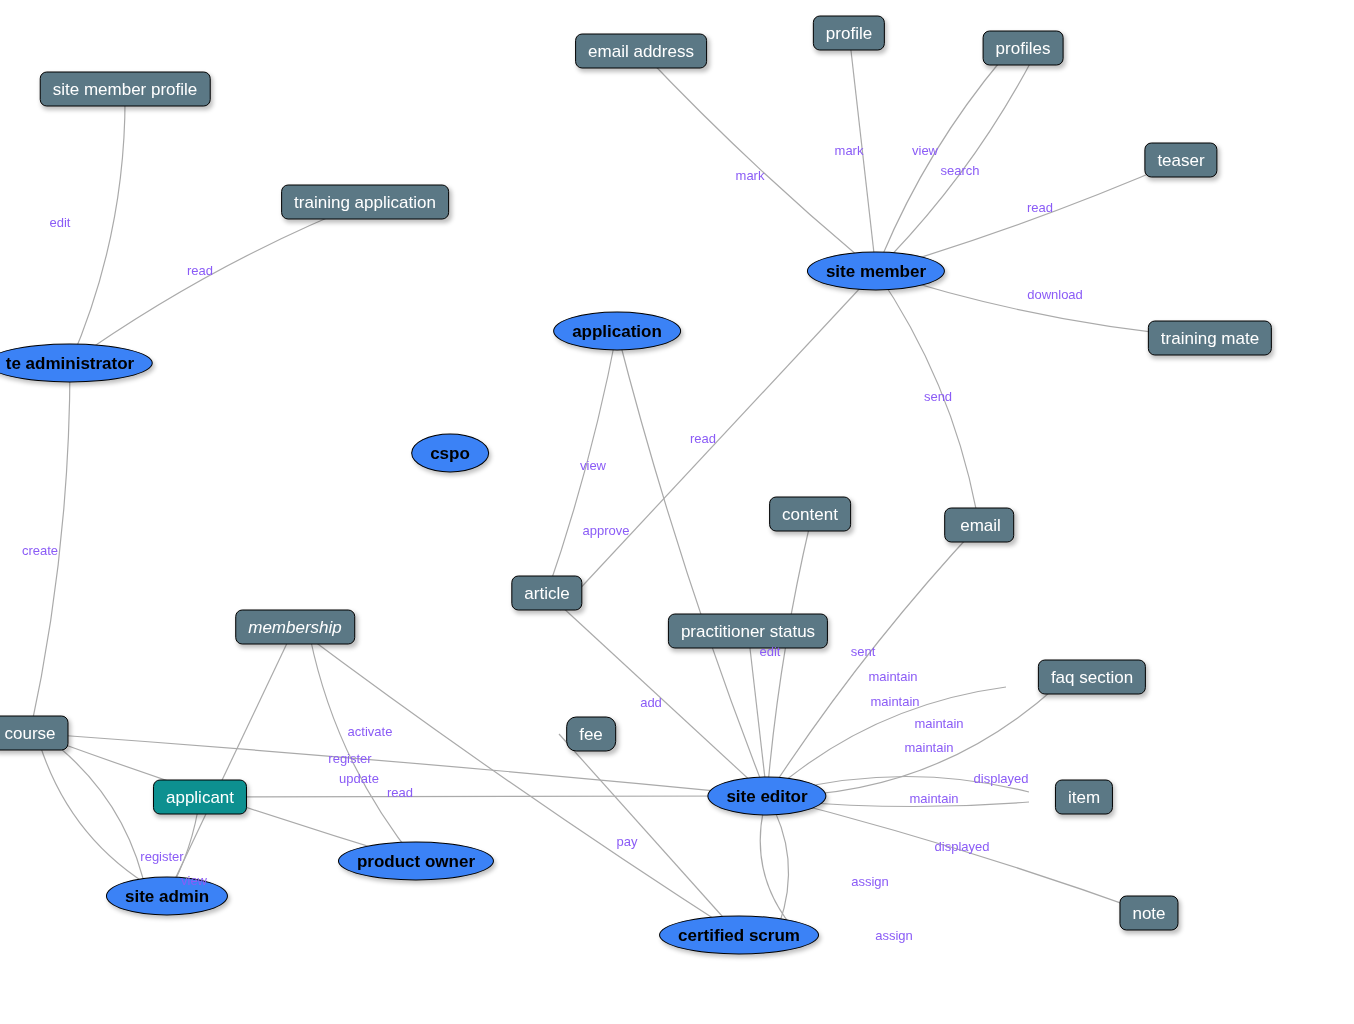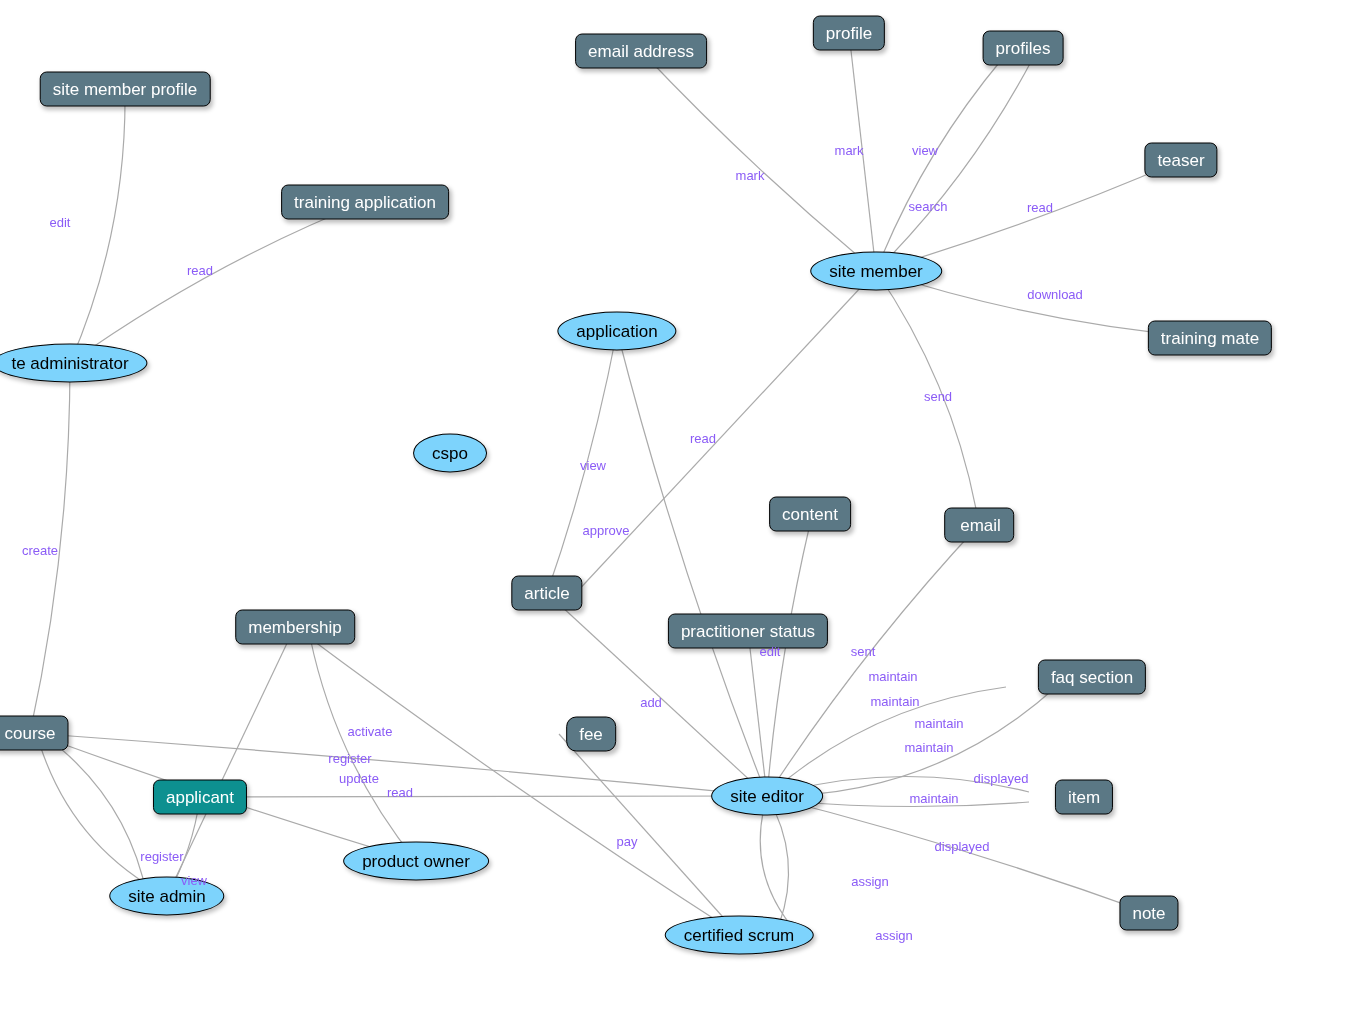--- a/index.html
+++ b/index.html
@@ -23,23 +23,24 @@
     white-space: nowrap;
     box-shadow: 2px 3px 4px rgba(0,0,0,0.25);
     font-size: 17px;
     line-height: 1;
     padding: 8px 12px;
     border: 1.5px solid #000;
     cursor: pointer;
   }
   .node.ellipse {
     border-radius: 50%;
-    background: #7dd3fc;
+    background: #3b82f6;
     color: #000;
     padding: 10px 18px;
+    font-weight: bold;
   }
   .node.rect {
     border-radius: 7px;
     background: #5b7885;
     color: #fff;
   }
   .node.highlight {
     background: #0d9090;
     color: #fff;
   }
@@ -100,40 +101,40 @@
     <div class="node rect" style="left: 1023px; top: 48px;">profiles</div>
     <div class="node rect" style="left: 1181px; top: 160px;">teaser</div>
     <div class="node rect" style="left: 1210px; top: 338px;">training mate</div>
     <div class="node ellipse" style="left: 876px; top: 271px;">site member</div>
     <div class="node ellipse" style="left: 617px; top: 331px;">application</div>
     <div class="node ellipse" style="left: 450px; top: 453px;">cspo</div>
     <div class="node rect" style="left: 547px; top: 593px;">article</div>
     <div class="node rect" style="left: 810px; top: 514px;">content</div>
     <div class="node rect" style="left: 979px; top: 525px; padding-left: 15px;">email</div>
     <div class="node rect" style="left: 748px; top: 631px; text-align: right;">practitioner status</div>
-    <div class="node rect" style="left: 295px; top: 627px;">membership</div>
+    <div class="node rect" style="left: 295px; top: 627px; font-style: italic;">membership</div>
     <div class="node rect" style="left: 1092px; top: 677px;">faq section</div>
     <div class="node rect" style="left: 30px; top: 733px;">course</div>
     <div class="node rect" style="left: 591px; top: 734px; border-radius: 10px;">fee</div>
     <div class="node rect highlight" style="left: 200px; top: 797px;">applicant</div>
     <div class="node ellipse" style="left: 767px; top: 796px;">site editor</div>
     <div class="node rect" style="left: 1049px; top: 797px; margin-left: 35px;">item</div>
     <div class="node ellipse" style="left: 416px; top: 861px;">product owner</div>
     <div class="node rect" style="left: 1149px; top: 913px;">note</div>
     <div class="node ellipse" style="left: 167px; top: 896px;">site admin</div>
     <div class="node ellipse" style="left: 739px; top: 935px;">certified scrum</div>
   </div>
 <div id="labels-layer">
     <div class="edge-label" style="left: 60px; top: 222px;">edit</div>
     <div class="edge-label" style="left: 200px; top: 270px;">read</div>
     <div class="edge-label" style="left: 40px; top: 550px;">create</div>
     <div class="edge-label" style="left: 750px; top: 175px;">mark</div>
     <div class="edge-label" style="left: 849px; top: 150px;">mark</div>
     <div class="edge-label" style="left: 925px; top: 150px;">view</div>
-    <div class="edge-label" style="left: 928px; top: 170px; margin-top: 36px;">search</div>
+    <div class="edge-label" style="left: 960px; top: 170px;">search</div>
     <div class="edge-label" style="left: 1040px; top: 207px;">read</div>
     <div class="edge-label" style="left: 1055px; top: 294px;">download</div>
     <div class="edge-label" style="left: 938px; top: 396px;">send</div>
     <div class="edge-label" style="left: 703px; top: 438px;">read</div>
     <div class="edge-label" style="left: 593px; top: 465px;">view</div>
     <div class="edge-label" style="left: 606px; top: 530px;">approve</div>
     <div class="edge-label" style="left: 651px; top: 702px;">add</div>
     <div class="edge-label" style="left: 770px; top: 651px;">edit</div>
     <div class="edge-label" style="left: 893px; top: 676px;">maintain</div>
     <div class="edge-label" style="left: 863px; top: 651px;">sent</div>

